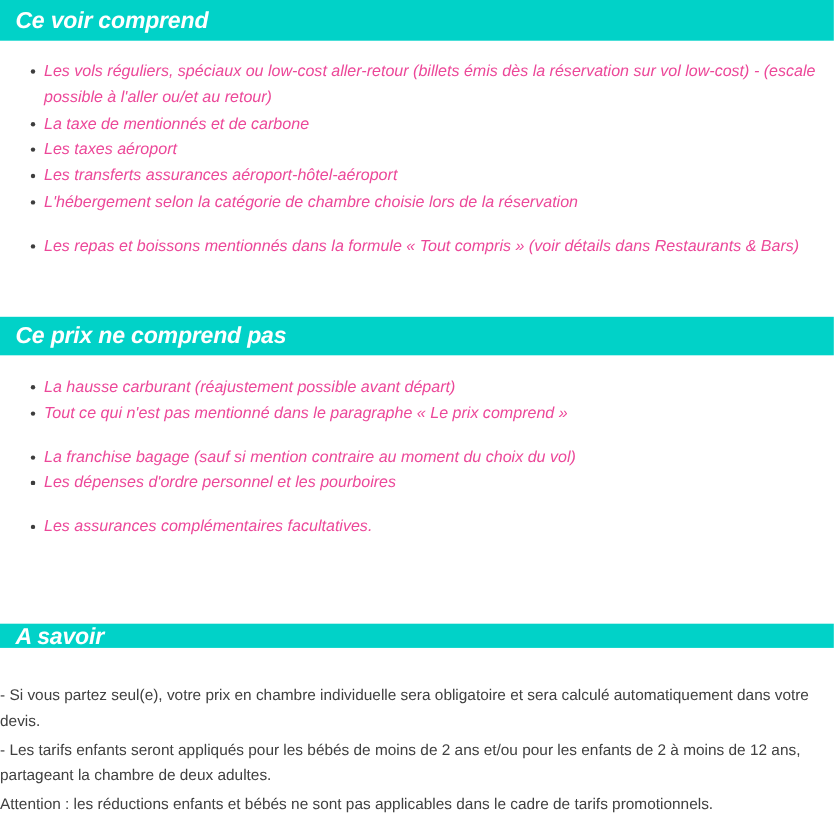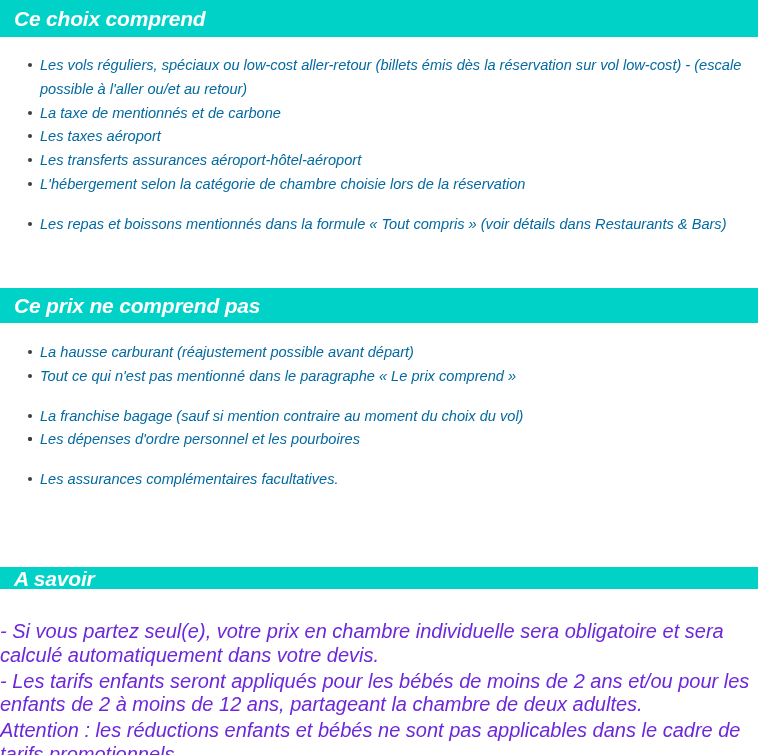--- a/index.html
+++ b/index.html
@@ -50,21 +50,21 @@
     margin: 0;
     padding: 0;
     position: absolute;
   }
   .bullet-list li {
     position: relative;
     padding-left: 40px;
     font-style: italic;
     font-size: 14.6px;
     line-height: 23.8px;
-    color: #0369a1;
+    color: #ec4899;
     padding-right: 10px;
   }
   .bullet-list li .dot {
     position: absolute;
     left: 28px;
     top: 9px;
     width: 4px;
     height: 4px;
     border-radius: 50%;
     background: #3d3d3d;
@@ -78,34 +78,33 @@
 
   
   #savoir-body {
     position: absolute;
     left: 0;
     top: 620px;
     width: 758px;
   }
   #savoir-body p {
     margin: 0 0 2px 0;
-    font-style: italic;
-    font-size: 20px;
+    font-size: 14px;
     line-height: 23.8px;
-    color: #6d28d9;
+    color: #404040;
     padding-right: 6px;
   }
 </style>
 </head>
 <body>
 
 <div class="page">
 
   <div class="band" id="band-comprend">
-    <span class="band-title">Ce choix comprend</span>
+    <span class="band-title">Ce voir comprend</span>
   </div>
 
   <ul class="bullet-list" id="list-comprend">
     <li>
       <span class="dot"></span>
       <span>Les vols réguliers,  spéciaux ou low-cost aller-retour (billets émis dès la réservation sur vol low-cost) - (escale possible à l'aller ou/et au retour)</span>
     </li>
     <li>
       <span class="dot"></span>
       <span>La taxe de mentionnés et de carbone</span>

